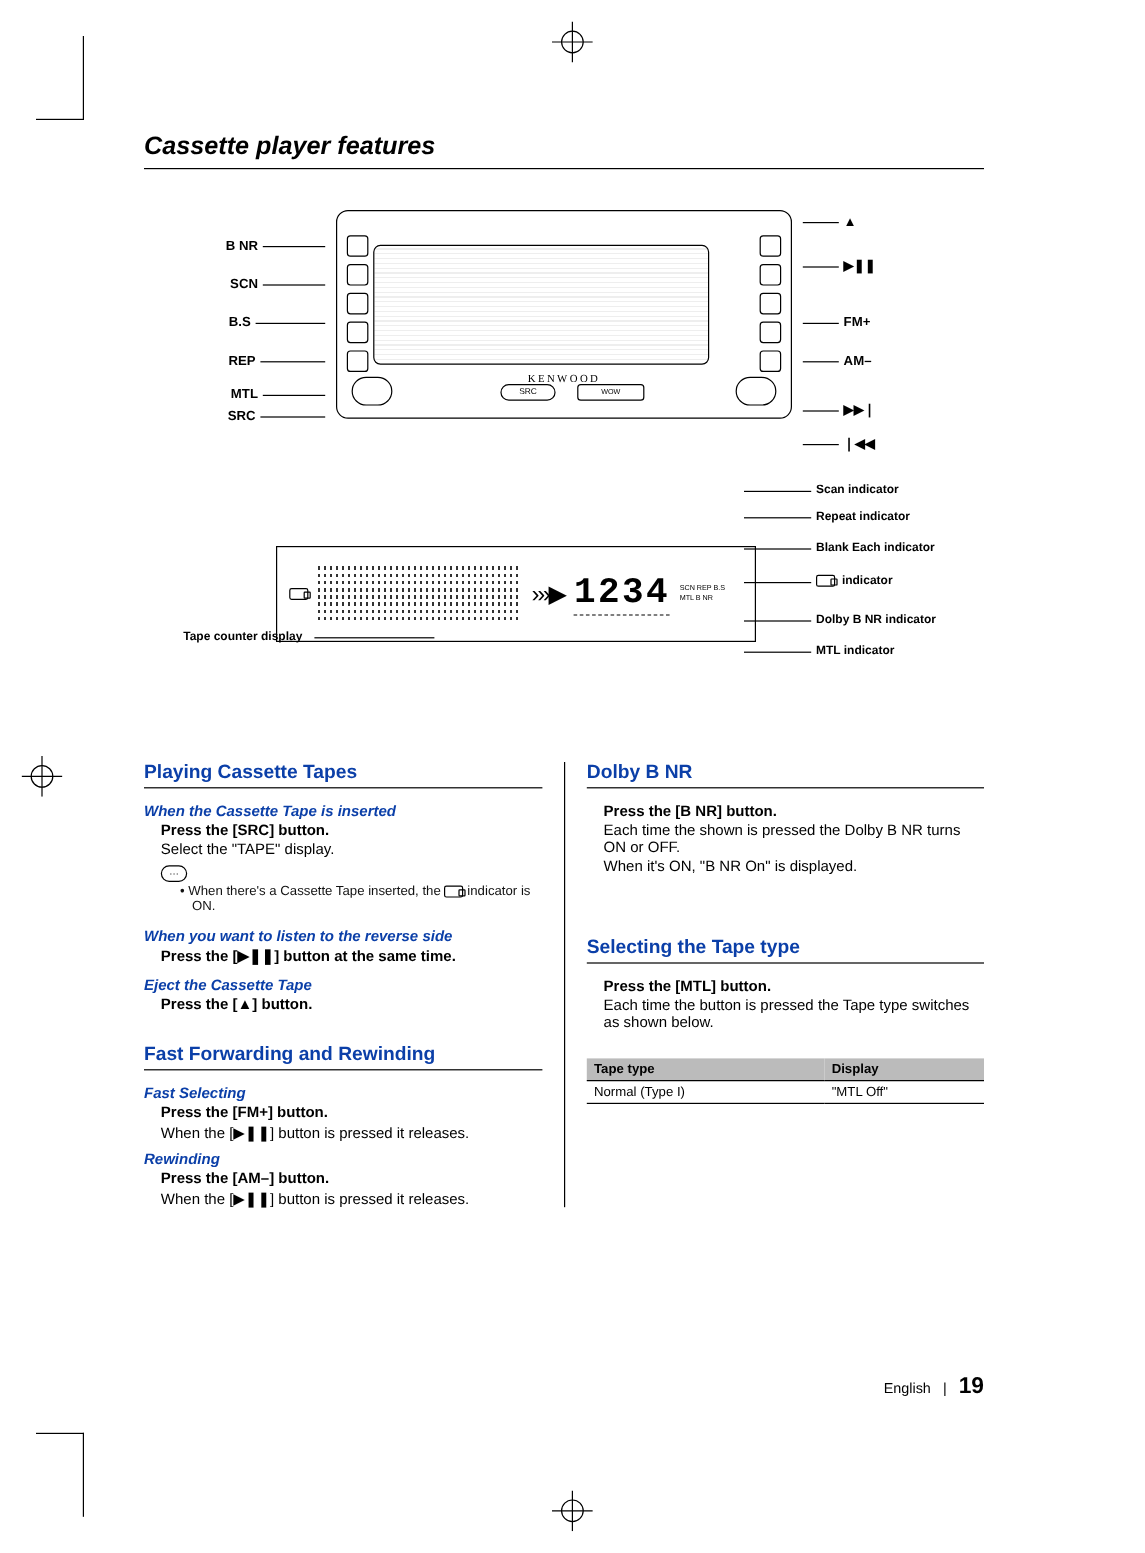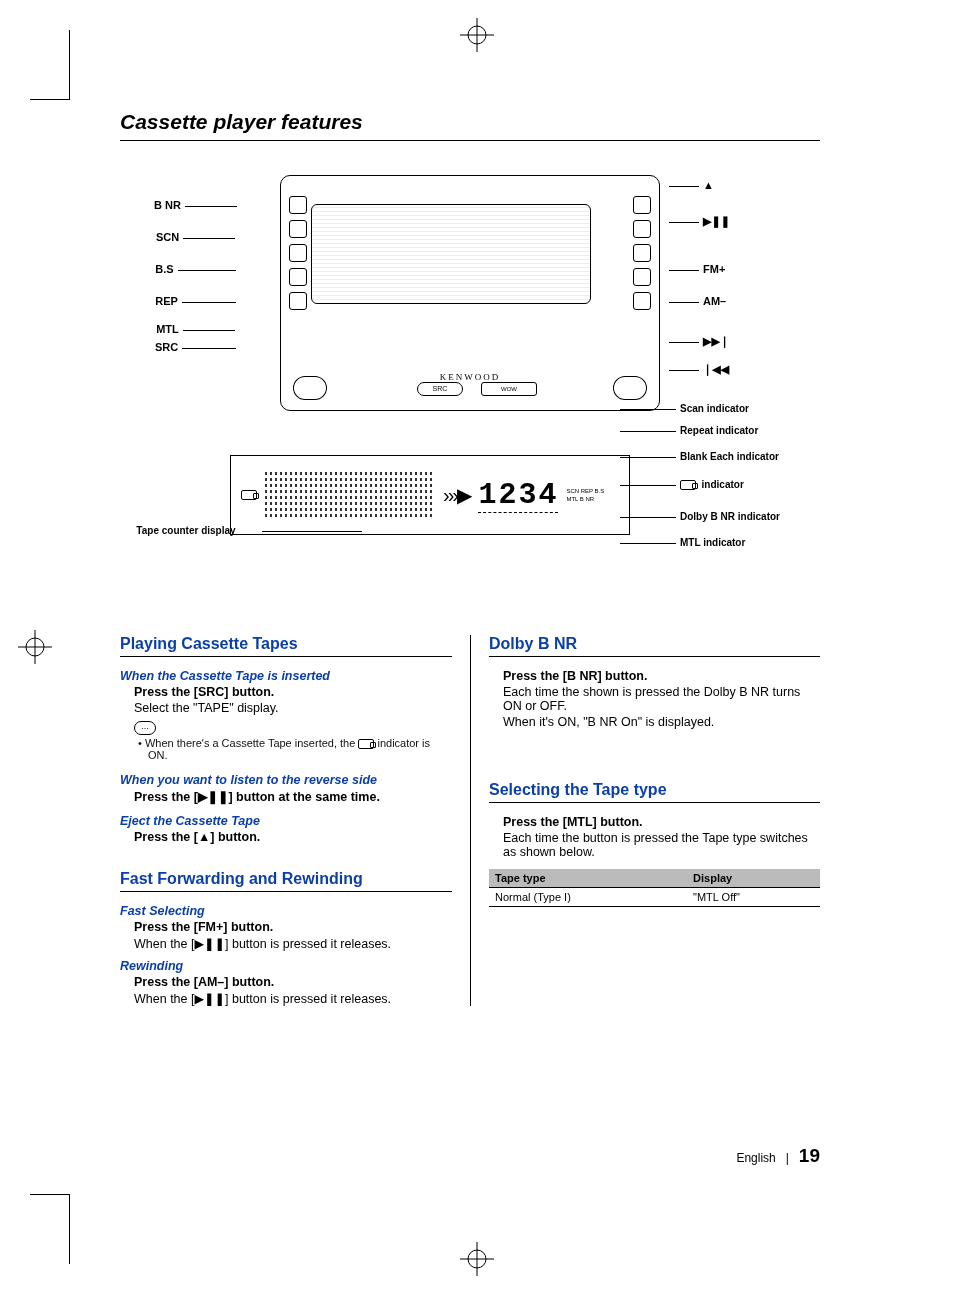--- a/index.html
+++ b/index.html
@@ -31,21 +31,21 @@
   }
   .hr { border: 0; border-top: 1.5px solid #000; margin-bottom: 24px; }
   .diagram-area {
     height: 430px;
     position: relative;
     margin-bottom: 40px;
   }
   .unit-body {
     position: absolute;
     top: 10px; left: 160px;
-    width: 380px; height: 236px;
+    width: 380px; height: 174px;
     border: 1.5px solid #000;
     border-radius: 10px;
     background: #fff;
   }
   .unit-screen {
     position: absolute;
     top: 28px; left: 30px;
     width: 280px; height: 100px;
     border: 1px solid #000;
     border-radius: 6px;
@@ -78,21 +78,21 @@
     display: flex; flex-direction: column; gap: 6px;
   }
   .side-btn-col.left-col { left: 8px; }
   .side-btn-col.right-col { right: 8px; }
   .side-btn { width: 18px; height: 18px; border: 1px solid #000; border-radius: 3px; }
   .callout-left, .callout-right {
     position: absolute;
     font-size: 11px;
     font-weight: bold;
   }
-  .callout-left { text-align: center; }
+  .callout-left { text-align: right; }
   .callout-left .line, .callout-right .line {
     display: inline-block;
     border-top: 1px solid #000;
     vertical-align: middle;
     margin: 0 4px;
   }
   .lcd-panel {
     position: absolute;
     top: 290px; left: 110px;
     width: 400px; height: 80px;
@@ -162,41 +162,41 @@
   .note-icon {
     margin: 6px 0 2px 14px;
     width: 22px; height: 14px;
     border: 1.5px solid #000;
     border-radius: 8px;
     display: flex; align-items: center; justify-content: center;
     font-size: 8px;
   }
   .note-li {
     font-size: 11px;
-    margin-left: 28px;
+    margin-left: 40px;
     text-indent: -10px;
     color: #111;
   }
   .note-li::before { content: "• "; }
   .inline-icon {
     display: inline-block;
     width: 16px; height: 10px;
     border: 1.5px solid #000;
     border-radius: 2px;
     vertical-align: middle;
     position: relative;
   }
   .inline-icon::after {
     content: ""; position: absolute; right: -3px; top: 2px;
     width: 4px; height: 4px; border: 1.5px solid #000; border-radius: 1px;
   }
   .tbl {
     width: 100%;
     border-collapse: collapse;
-    margin-top: 10px;
+    margin-top: 23px;
     font-size: 11px;
   }
   .tbl th {
     background: #bbb;
     text-align: left;
     padding: 3px 6px;
     font-weight: bold;
     border-bottom: 1px solid #000;
   }
   .tbl td {

